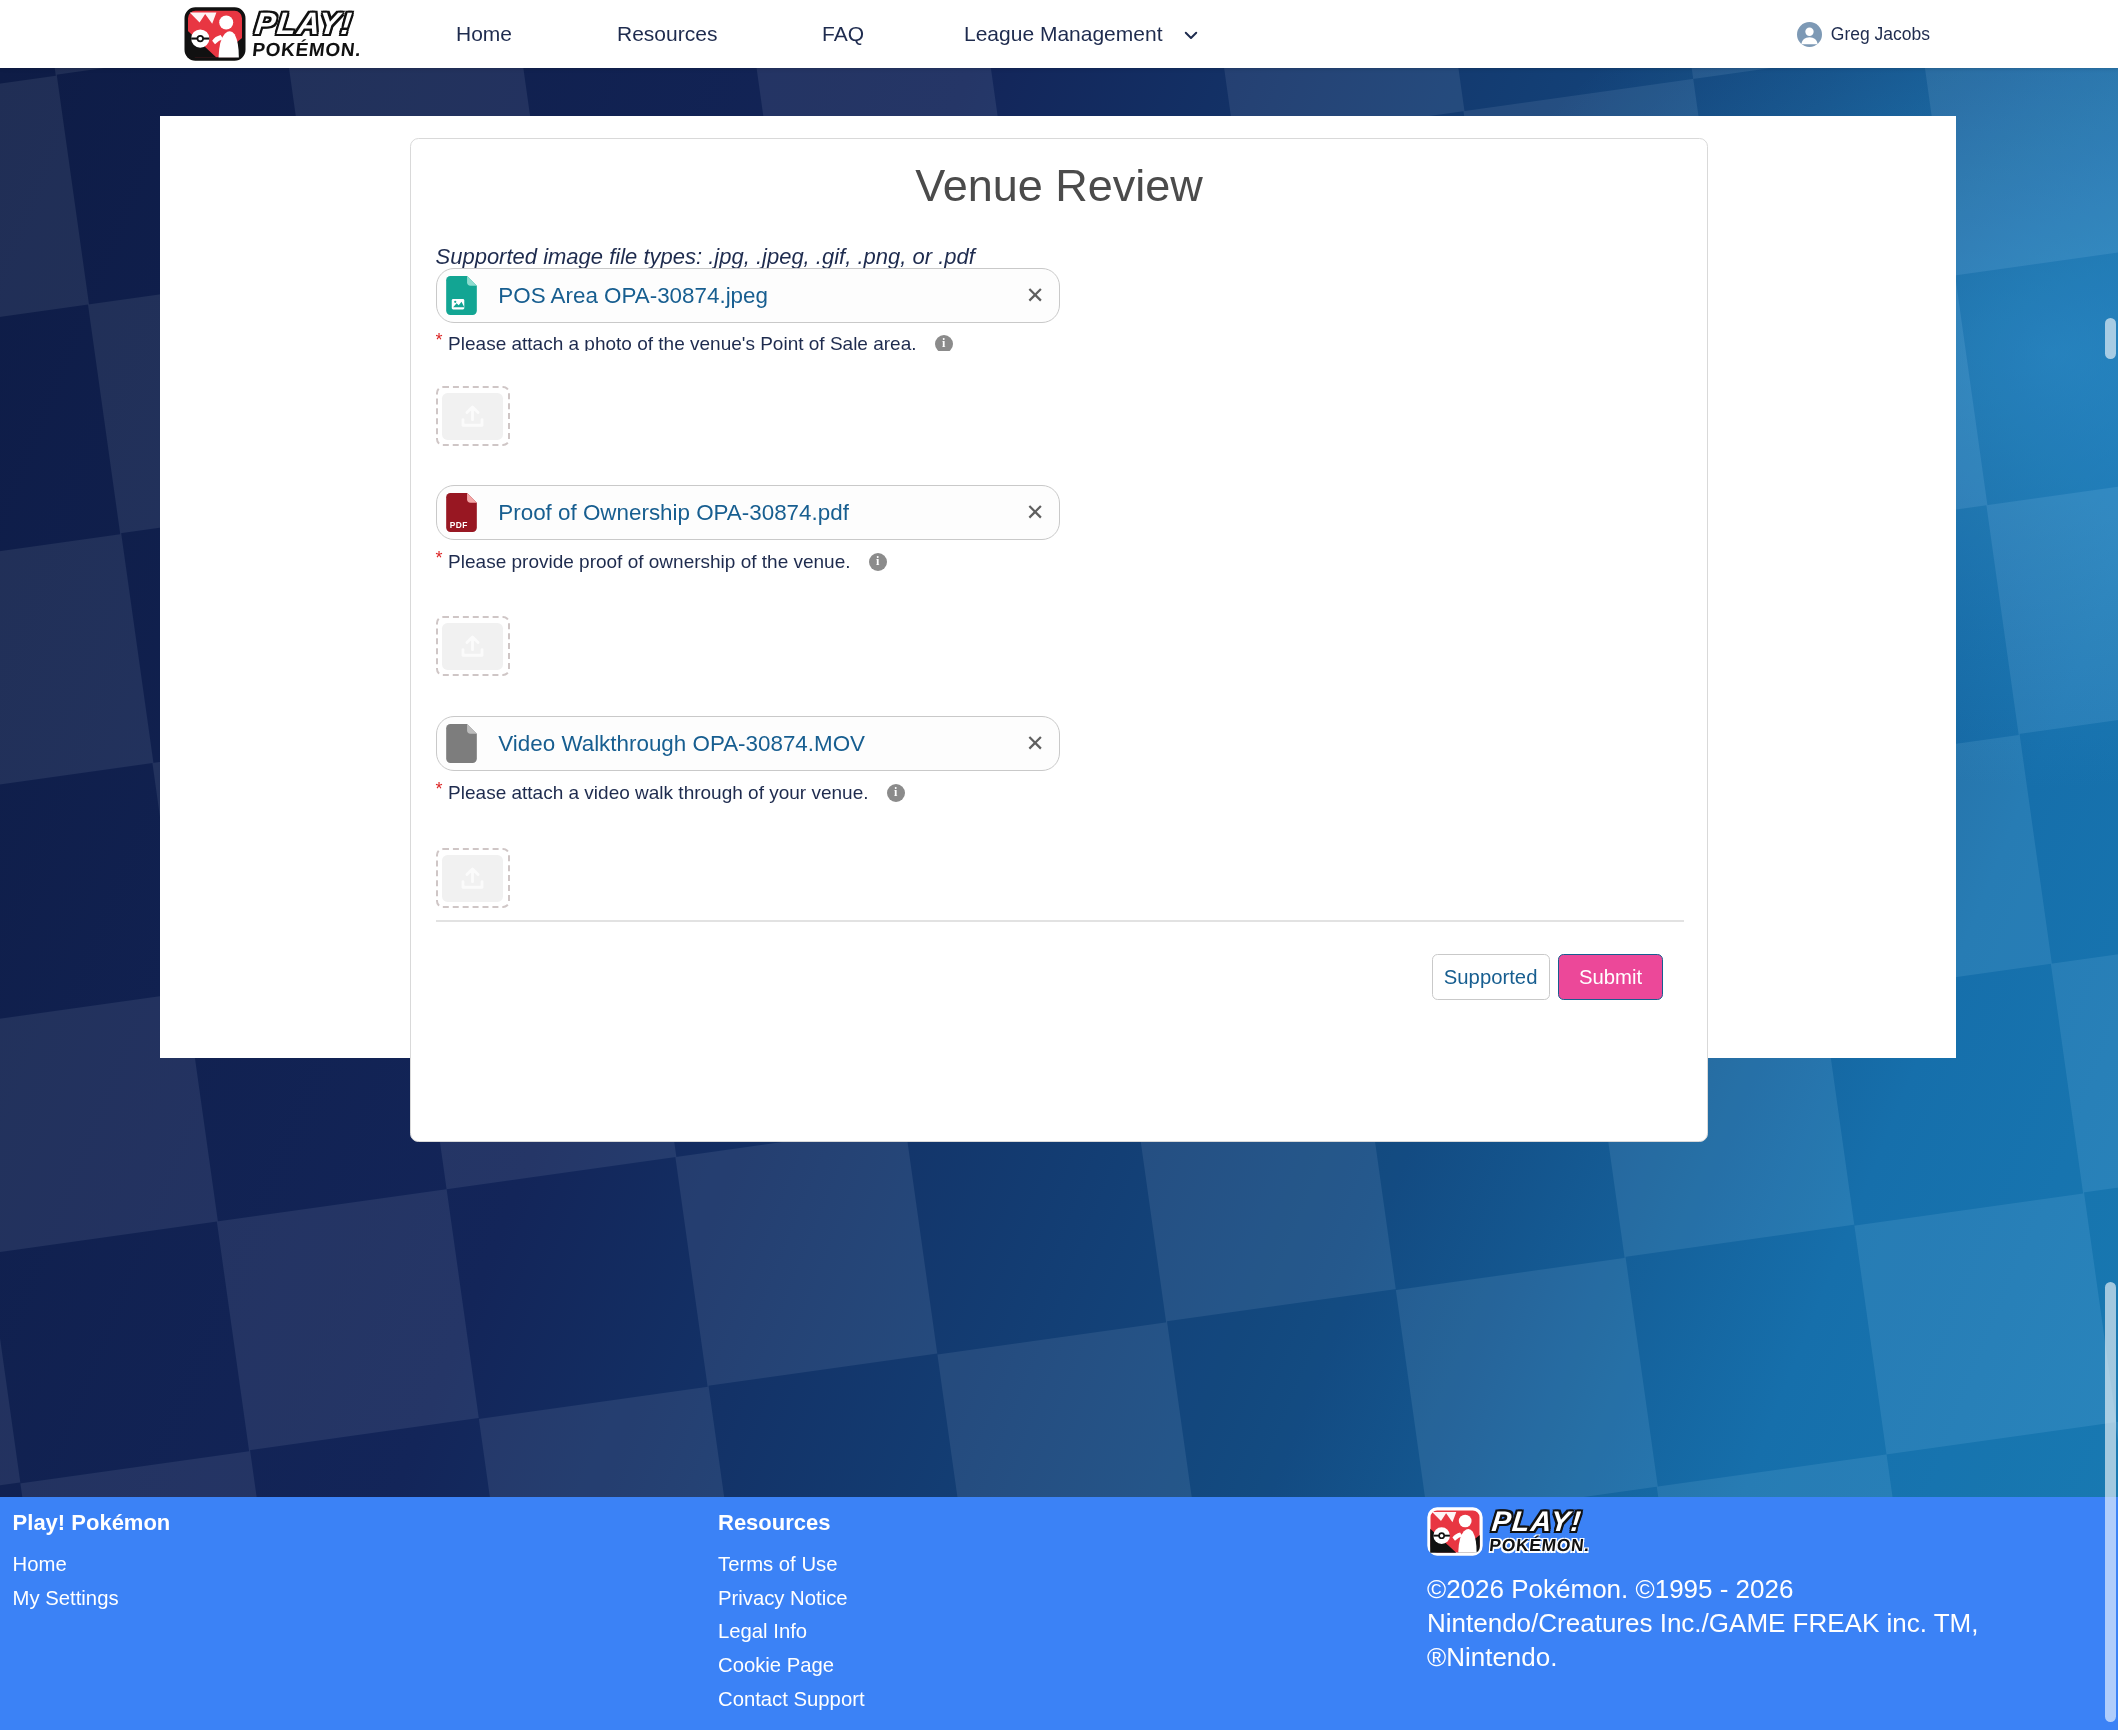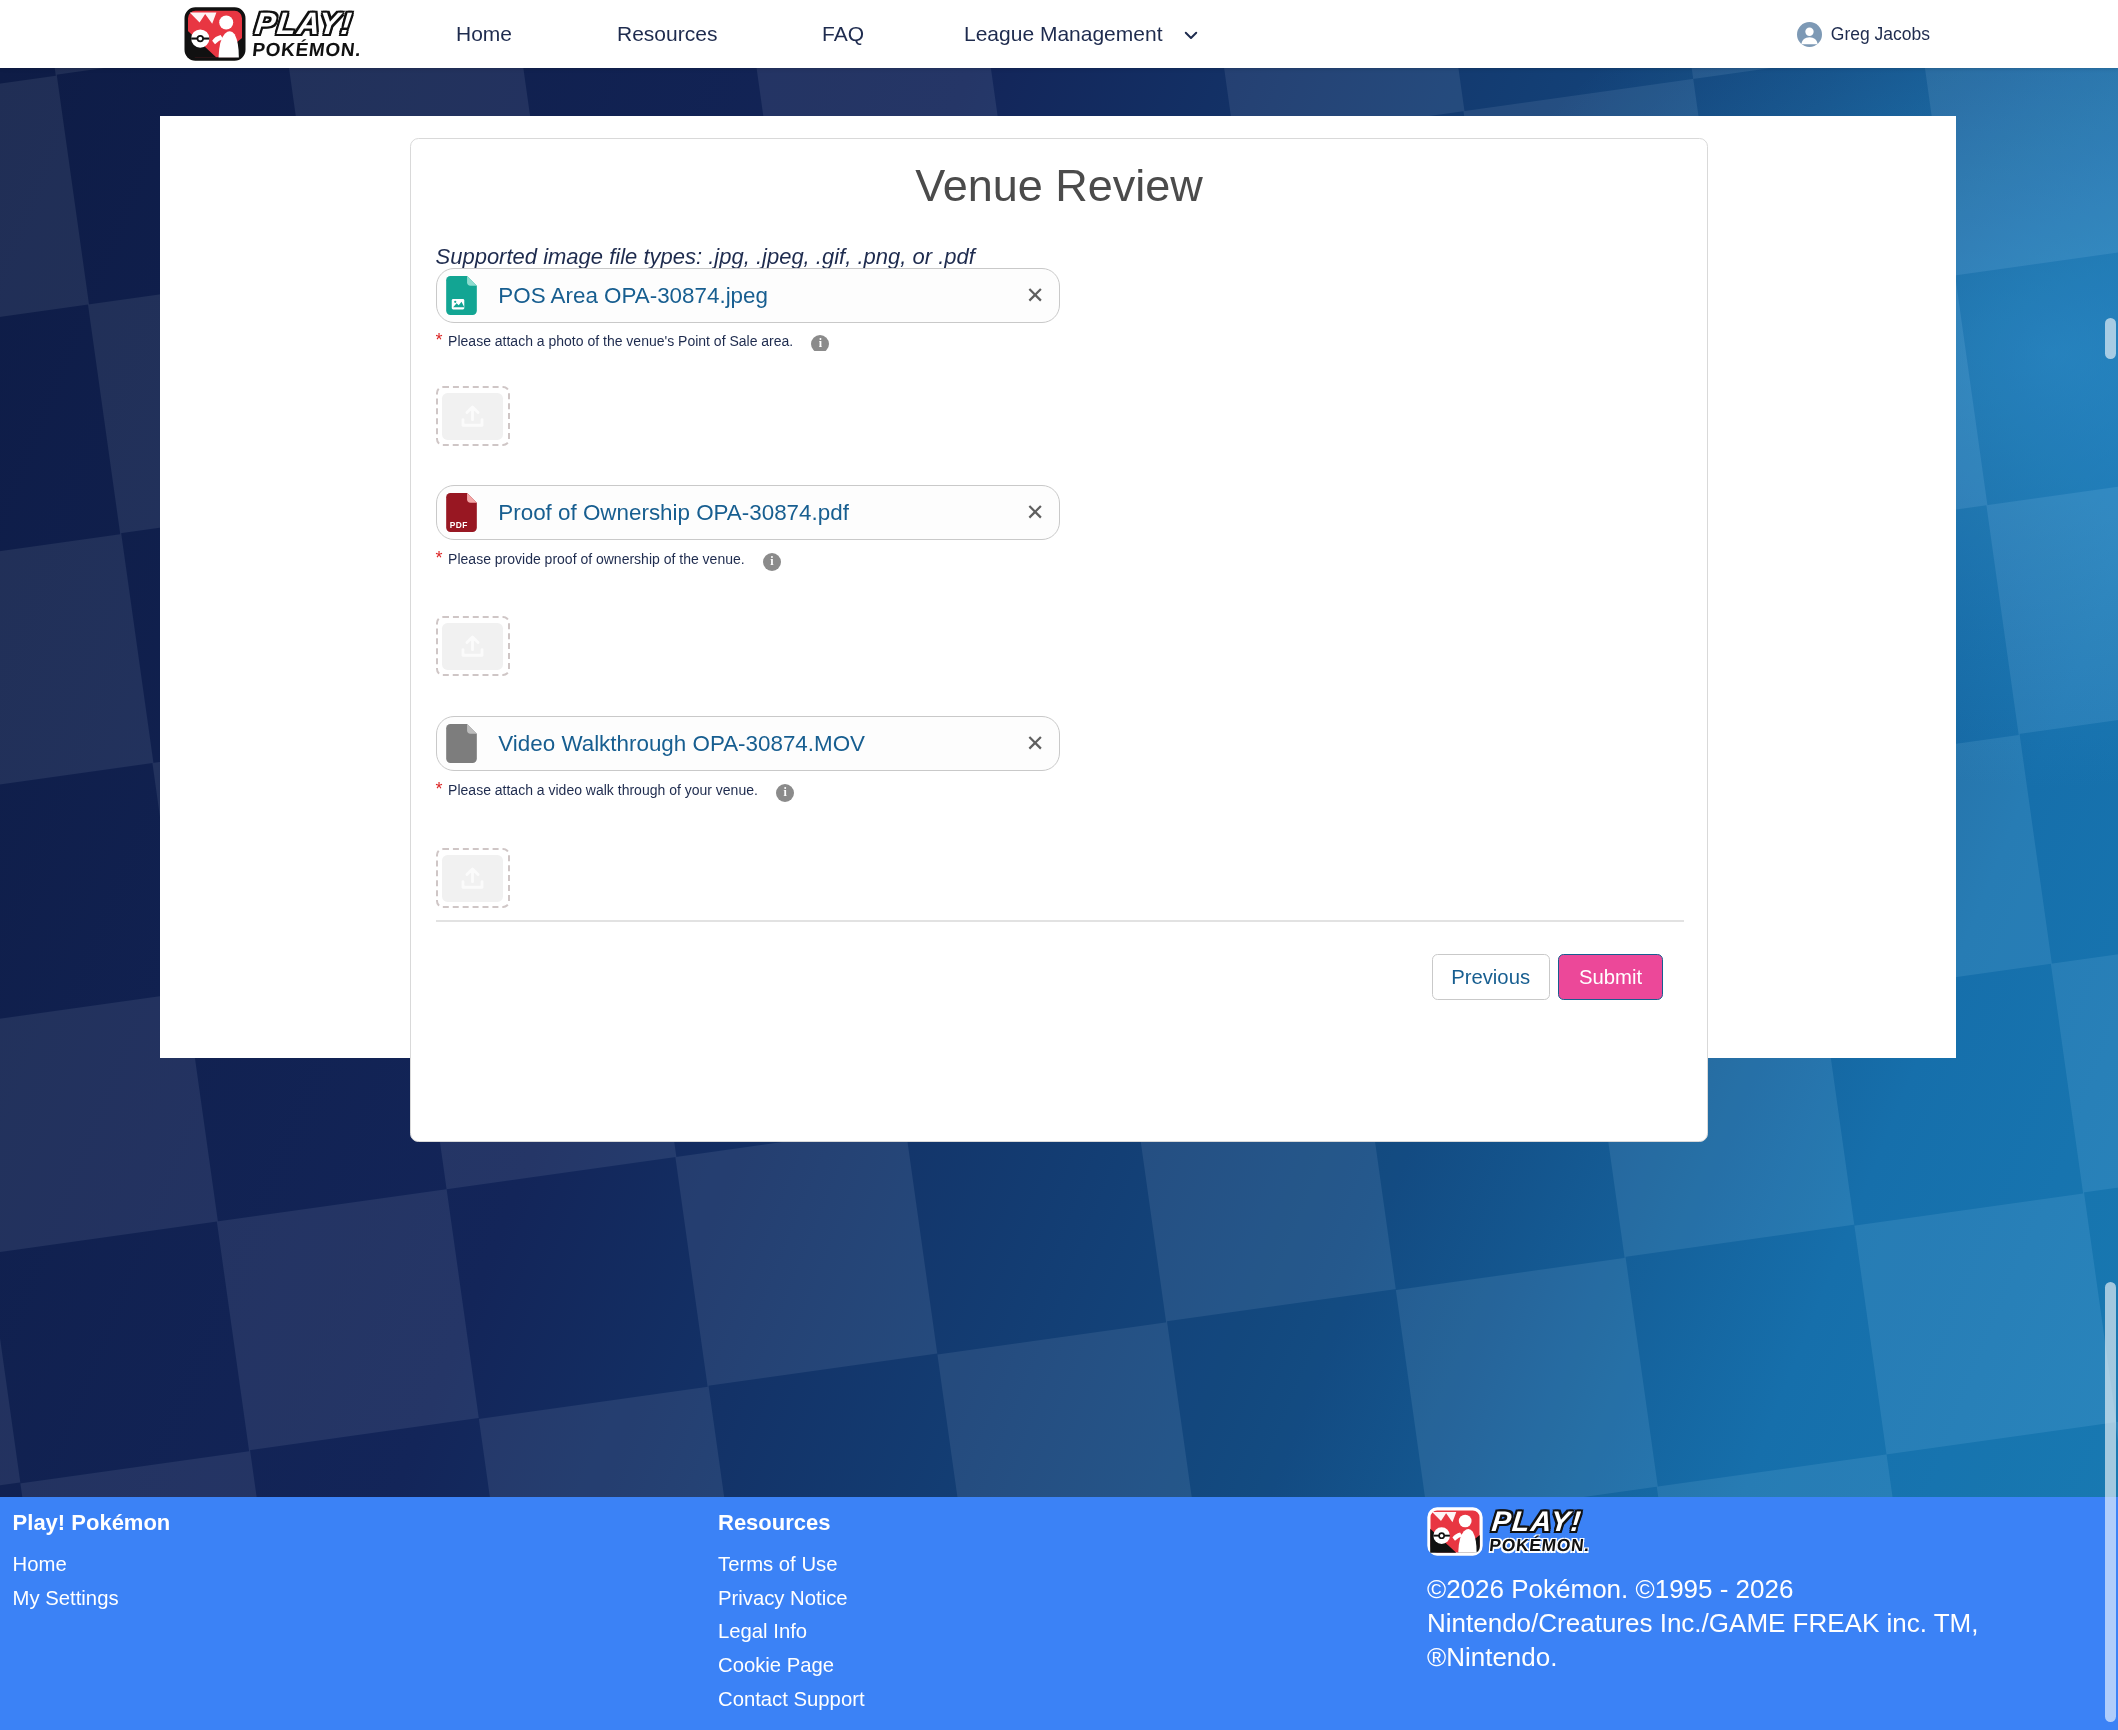--- a/index.html
+++ b/index.html
@@ -65,21 +65,21 @@
   }
   .box1{ top:129px; } .box2{ top:346px; } .box3{ top:577px; }
   .file-ic { position:relative; width:31px; height:39px; flex:0 0 auto; }
   .pdf-label { position:absolute; left:3.5px; bottom:2.8px; font-size:8.4px; font-weight:bold; color:#fff; letter-spacing:0.4px; }
   .file-name { margin-left:21px; font-size:22.4px; color:#175e90; cursor:pointer; white-space:nowrap; }
   .close-x { margin-left:auto; font-size:22.4px; color:#5f5f5f; cursor:pointer; line-height:1; }
 
   .caption { position:absolute; left:24.5px; display:flex; align-items:flex-start; gap:5.6px; z-index:0; }
   .cap1{ top:194px; height:18px; overflow:hidden; } .cap2{ top:412px; } .cap3{ top:643px; }
   .req { color:#dc2626; font-size:18px; line-height:1; margin-top:-2.8px; }
-  .cap-text { font-size:14px; color:#1e2b4e; }
+  .cap-text { font-size:19px; color:#1e2b4e; }
   .info-ic {
     width:18px; height:18px; border-radius:50%; background:#8b8b8b; margin-left:12.6px; margin-top:1.4px;
     color:#ffffff; font-size:12px; font-weight:bold; font-family:"Liberation Serif", serif;
     display:flex; align-items:center; justify-content:center; flex:0 0 auto; cursor:pointer;
   }
 
   .upload {
     position:absolute; left:24.5px; width:74px; height:60px;
     border:2.1px dashed #cfc6c6; border-radius:7px; cursor:pointer;
   }
@@ -235,21 +235,21 @@
         <div class="upload-inner">
           <svg width="27" height="27" viewBox="0 0 34 34">
             <path d="M17 21 V6 M10 12 l7 -7 7 7 M5 21 v7 h24 v-7" fill="none" stroke="#fbfbfb" stroke-width="3.6" stroke-linecap="round" stroke-linejoin="round"></path>
           </svg>
         </div>
       </div>
 
       <div class="divider"></div>
 
       <div class="btn-row">
-        <div class="btn btn-prev">Previous</div>
+        <div class="btn btn-prev">Supported</div>
         <div class="btn btn-submit">Submit</div>
       </div>
 
     </div>
   </div>
 </div>
 
 <footer class="footer">
   <div class="f-col f-col1">
     <div class="f-head">Play! Pokémon</div>

